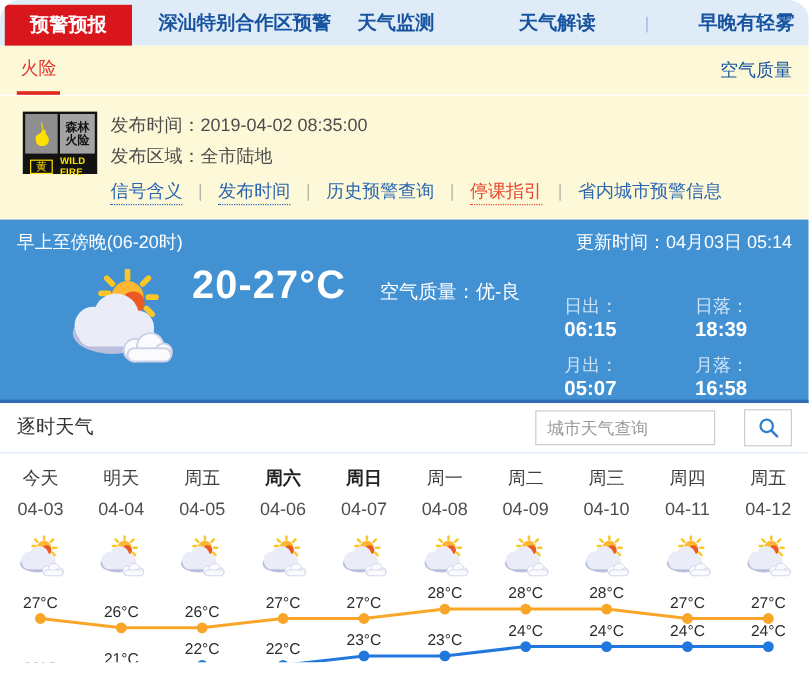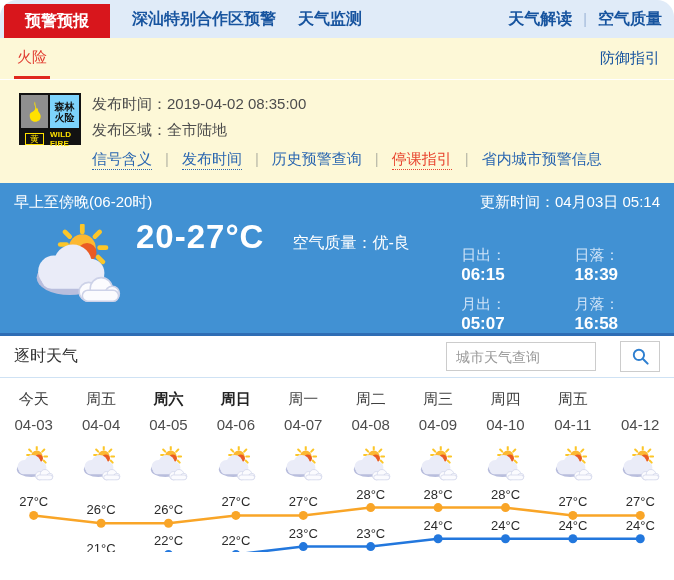--- a/index.html
+++ b/index.html
@@ -5,55 +5,55 @@
   * { margin:0; padding:0; box-sizing:border-box; }
   body { background:#fff; font-family:"Liberation Sans","DejaVu Sans",sans-serif; }
   .page { width:674px; height:552px; overflow:hidden; background:#fff; position:relative;border-radius:17px; }
 
   
   .topnav { height:38px; background:#e0ebf8; display:flex; align-items:stretch; }
   .tab-red { margin-left:4px; margin-top:4px; background:#d8161c; color:#fff; font-weight:bold;
              font-size:16px; padding:0 21px; display:flex; align-items:center; cursor:pointer; }
   .topnav-items { display:flex; align-items:center; }
   .nav-item { color:#17549f; font-weight:bold; font-size:16px; margin-left:22px; cursor:pointer; text-decoration:none; }
-  .topnav-right { display:flex; align-items:center; margin-left:auto; margin-right:12px; }
+  .topnav-right { display:flex; align-items:center; margin-left:auto; margin-right:12px;gap:30px; }
   .topnav-right .nav-item { margin-left:0; }
   .nav-sep { color:#9fb8d8; margin:0 11px; font-size:14px; }
 
   
   .warning-section { background:#fdf8d7; height:145px; }
   .warning-tabs-row { height:42px; border-bottom:1px solid #ffffff; display:flex; align-items:stretch;
                       justify-content:space-between; padding:0 14px; }
   .fire-tab { color:#e03a2f; font-size:15px; display:flex; align-items:center;
               border-bottom:3px solid #e0281e; padding:0 3px; cursor:pointer; }
   .detail-link { color:#17549f; font-size:15px; align-self:center; cursor:pointer; text-decoration:none; }
   .warning-body { display:flex; padding:13px 14px 0; }
 
   .fire-icon { width:62px; height:52px; background:#121212; flex:none; margin-left:5px;
                display:grid; grid-template-columns:27px 1fr; grid-template-rows:33px 1fr;
                gap:2px; padding:2px; }
   .fi-flame { background:#8f8f8f; display:flex; align-items:center; justify-content:center; }
-  .fi-name { background:#7dd3fc; color:#111; font-size:10px; font-weight:bold; line-height:11px;
+  .fi-name { background:#a3a3a3; color:#111; font-size:10px; font-weight:bold; line-height:11px;
              display:flex; flex-direction:column; align-items:center; justify-content:center; }
   .fi-level { display:flex; align-items:center; justify-content:center; }
   .fi-level span { border:1px solid #ffe100; color:#ffe100; font-size:9px; line-height:10px; padding:0 4px; }
   .fi-en { color:#ffe100; font-size:8px; font-weight:bold; display:flex; align-items:center; letter-spacing:.2px; }
 
   .warning-info { margin-left:11px; font-size:15px; color:#4d4d4d; padding-top:2px; }
   .winfo-row { margin-bottom:7px; }
   .warning-links { margin-top:10px; font-size:15px; white-space:nowrap; }
   .wlink { color:#2a66b0; text-decoration:none; cursor:pointer; }
   .wlink.dotted { border-bottom:1px dotted #2a66b0; padding-bottom:2px; }
   .wlink.red { color:#e8442e; border-bottom:1px dotted #e8442e; padding-bottom:2px; }
   .wsep { color:#b8b8a8; margin:0 13px; }
 
   
   .current-panel { background:#4191d3; color:#fff; height:153px; border-bottom:3px solid #2e6db4; }
   .panel-header { display:flex; justify-content:space-between; padding:10px 14px 0; font-size:15px; }
-  .panel-body { display:flex; padding:4px 14px 0; }
+  .panel-body { display:flex; padding:4px 14px 0;margin-left:24px; }
   .big-icon { width:104px; height:82px; margin:8px 8px 0 10px; flex:none; }
   .cur-mid { width:342px; }
   .temp-row { display:flex; align-items:baseline; margin-top:2px; }
   .big-temp { font-size:33px; font-weight:bold; letter-spacing:1px; }
   .aqi { font-size:16px; margin-left:28px; }
   .cur-desc { font-size:15px; line-height:23px; margin-top:5px; }
   .sun-moon { margin-left:auto; margin-right:2px; margin-top:30px; display:grid;
               grid-template-columns:auto auto; column-gap:30px; row-gap:10px;
               font-size:15px; align-content:start; }
   .sm-label { color:#cfe3f7; }
@@ -126,28 +126,28 @@
 
   <header class="topnav">
     <div class="tab-red">预警预报</div>
     <nav class="topnav-items">
         <a class="nav-item">深汕特别合作区预警</a>
         <a class="nav-item">天气监测</a>
       </nav>
     <div class="topnav-right">
         <a class="nav-item">天气解读</a>
         <span class="nav-sep">|</span>
-        <a class="nav-item">空气质量</a>
+        <a class="nav-item">早晚有轻雾</a>
       </div>
   </header>
 
   <section class="warning-section">
     <div class="warning-tabs-row">
       <span class="fire-tab">火险</span>
-      <a class="detail-link">防御指引</a>
+      <a class="detail-link">空气质量</a>
     </div>
     <div class="warning-body">
       <div class="fire-icon">
         <div class="fi-flame">
           <svg width="18" height="24">
               <use href="#flame"></use>
             </svg>
         </div>
         <div class="fi-name">
           <span>森林</span>
@@ -208,20 +208,21 @@
         <svg width="19" height="19" viewBox="0 0 24 24">
             <use href="#magnifier"></use>
           </svg>
       </button>
     </div>
   </section>
 
   <section class="forecast">
     <div class="fc-row" id="fc-days">
         <div class="fc-cell fc-day">今天</div>
+        <div class="fc-cell fc-day">明天</div>
         <div class="fc-cell fc-day">周五</div>
         <div class="fc-cell fc-day bold">周六</div>
         <div class="fc-cell fc-day bold">周日</div>
         <div class="fc-cell fc-day">周一</div>
         <div class="fc-cell fc-day">周二</div>
         <div class="fc-cell fc-day">周三</div>
         <div class="fc-cell fc-day">周四</div>
         <div class="fc-cell fc-day">周五</div>
       </div>
     <div class="fc-row" id="fc-dates">

